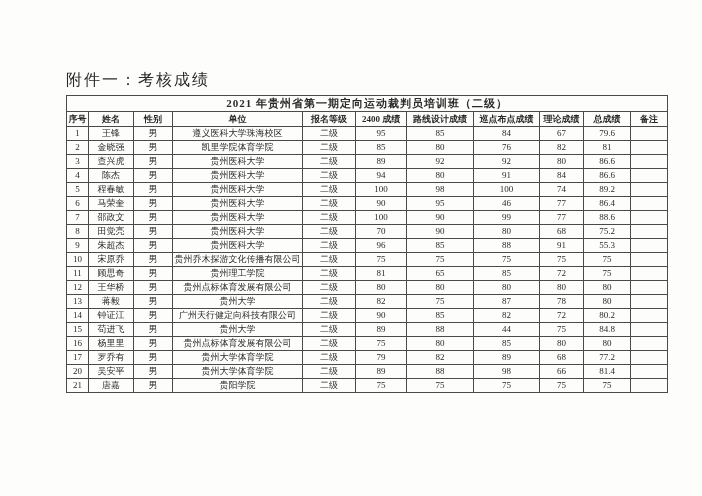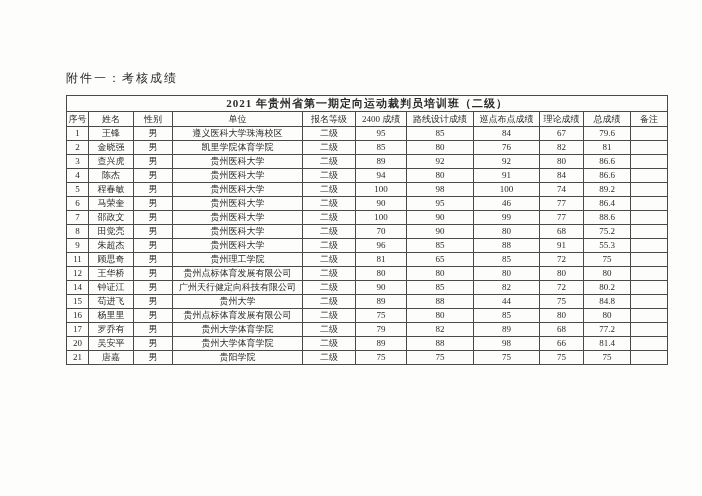--- a/index.html
+++ b/index.html
@@ -12,21 +12,21 @@
   .page {
     position: relative;
     width: 702px; height: 496px;
     background: #fdfdfc;
     color: #1f1f1f;
     overflow: hidden;
   }
   .attachment-title {
     position: absolute;
     left: 66px; top: 70px;
-    font-size: 12px;
+    font-size: 16px;
     letter-spacing: 2px;
     color: #2a2a2a;
   }
   table.score-table {
     position: absolute;
     left: 66px; top: 95px;
     width: 602px;
     border-collapse: collapse;
     table-layout: fixed;
     font-size: 9px;
@@ -43,21 +43,21 @@
     white-space: nowrap;
     font-weight: normal;
   }
   .score-table tr.table-title-row th {
     font-size: 11px;
     font-weight: bold;
     height: 16px;
     letter-spacing: 1px;
   }
   .score-table tr.column-header-row th {
-    font-weight: normal;
+    font-weight: bold;
     height: 15px;
   }
 </style>
 </head>
 <body>
 
 <div class="page">
   <div class="attachment-title">附件一：考核成绩</div>
 
   <table class="score-table">
@@ -204,20 +204,33 @@
           <td>贵州医科大学</td>
           <td>二级</td>
           <td>96</td>
           <td>85</td>
           <td>88</td>
           <td>91</td>
           <td>55.3</td>
           <td></td>
         </tr>
         <tr>
+          <td>10</td>
+          <td>宋原乔</td>
+          <td>男</td>
+          <td>贵州乔木探游文化传播有限公司</td>
+          <td>二级</td>
+          <td>75</td>
+          <td>75</td>
+          <td>75</td>
+          <td>75</td>
+          <td>75</td>
+          <td></td>
+        </tr>
+        <tr>
           <td>11</td>
           <td>顾思奇</td>
           <td>男</td>
           <td>贵州理工学院</td>
           <td>二级</td>
           <td>81</td>
           <td>65</td>
           <td>85</td>
           <td>72</td>
           <td>75</td>
@@ -226,20 +239,33 @@
         <tr>
           <td>12</td>
           <td>王华桥</td>
           <td>男</td>
           <td>贵州点标体育发展有限公司</td>
           <td>二级</td>
           <td>80</td>
           <td>80</td>
           <td>80</td>
           <td>80</td>
+          <td>80</td>
+          <td></td>
+        </tr>
+        <tr>
+          <td>13</td>
+          <td>蒋毅</td>
+          <td>男</td>
+          <td>贵州大学</td>
+          <td>二级</td>
+          <td>82</td>
+          <td>75</td>
+          <td>87</td>
+          <td>78</td>
           <td>80</td>
           <td></td>
         </tr>
         <tr>
           <td>14</td>
           <td>钟证江</td>
           <td>男</td>
           <td>广州天行健定向科技有限公司</td>
           <td>二级</td>
           <td>90</td>

